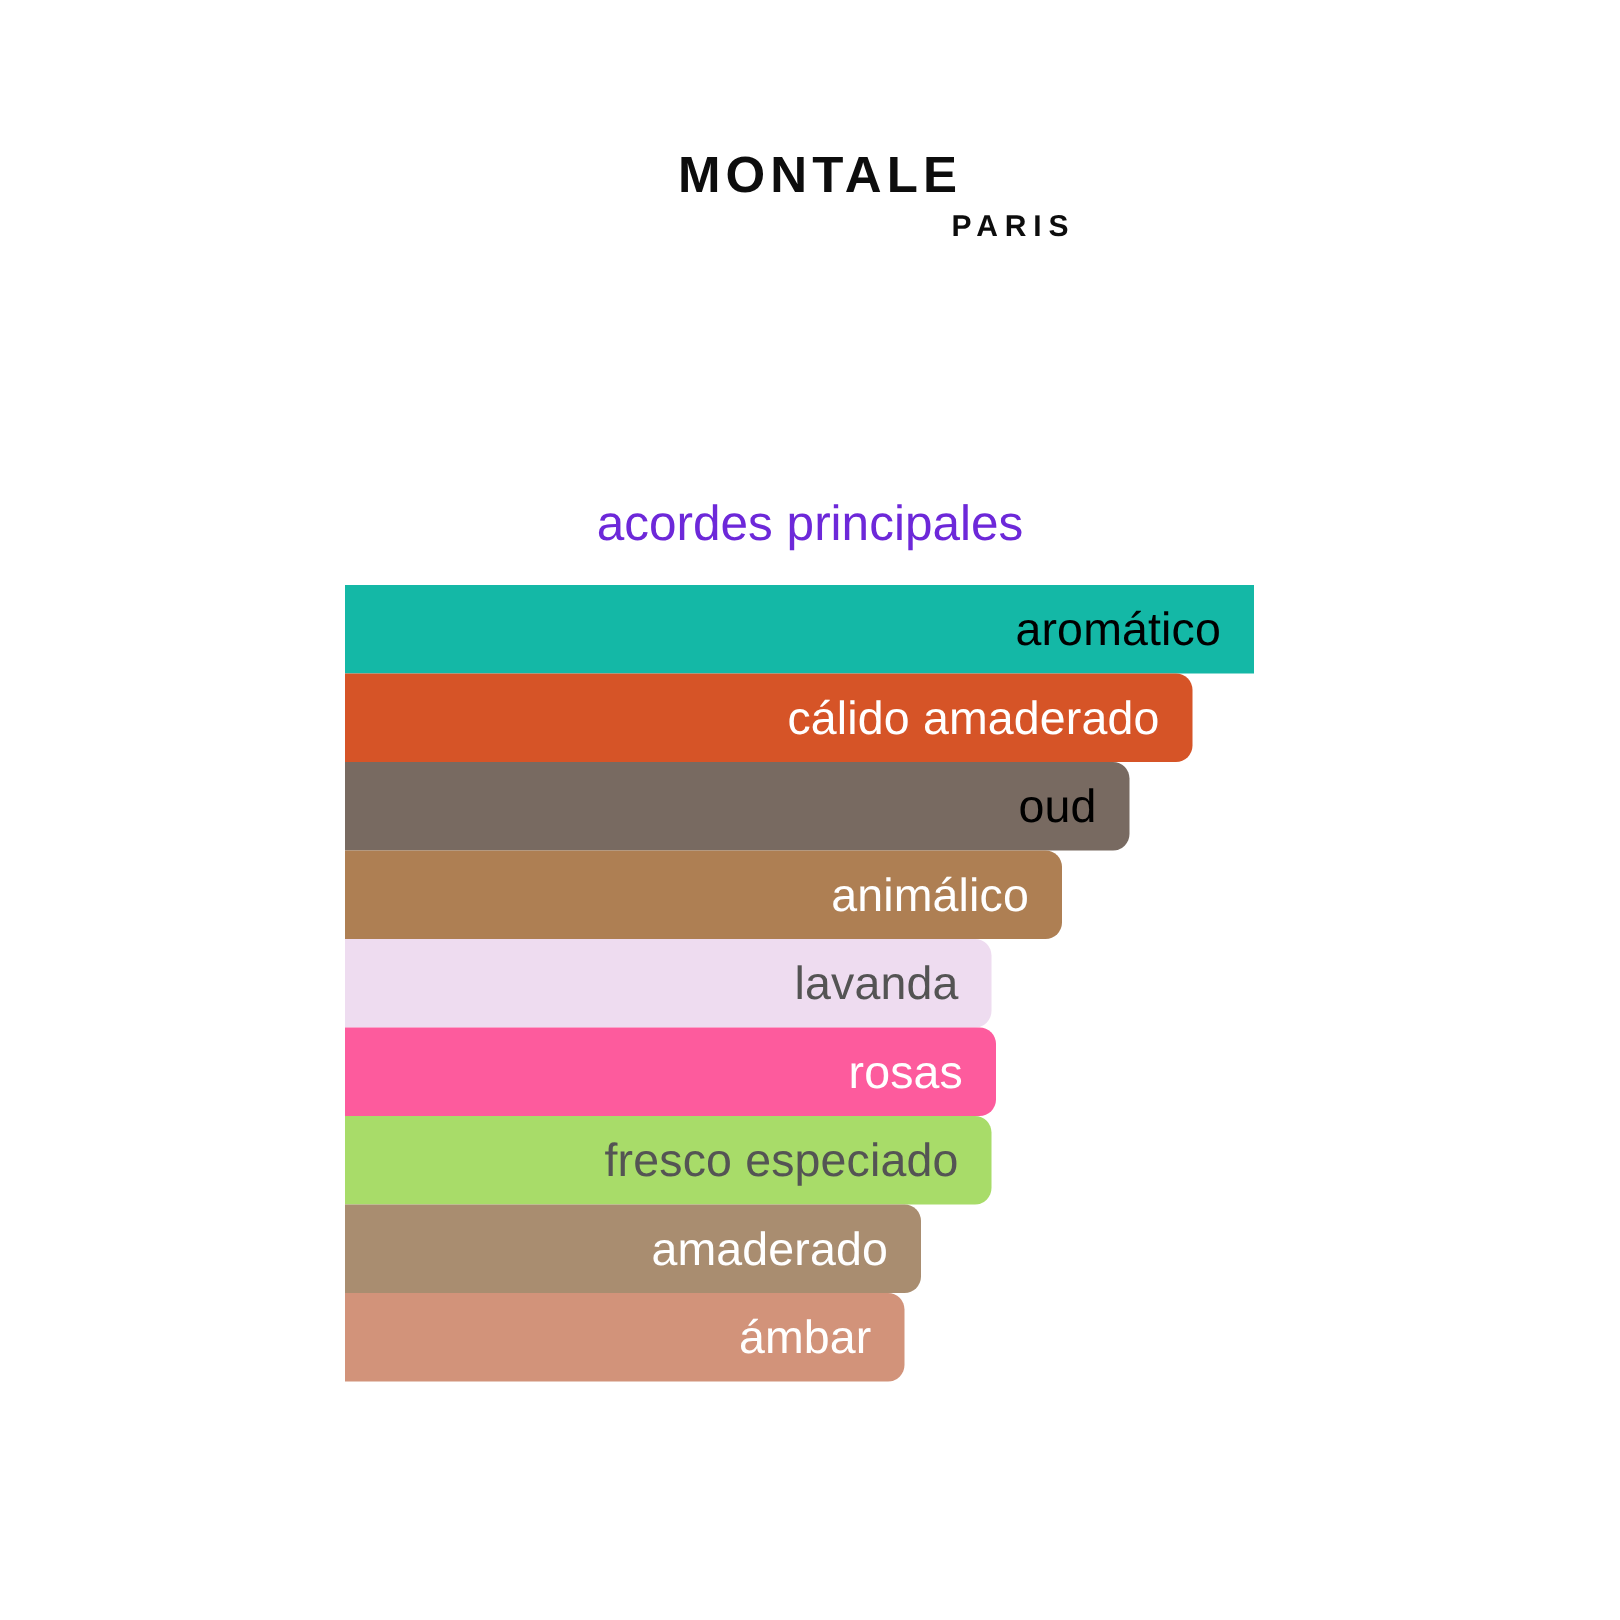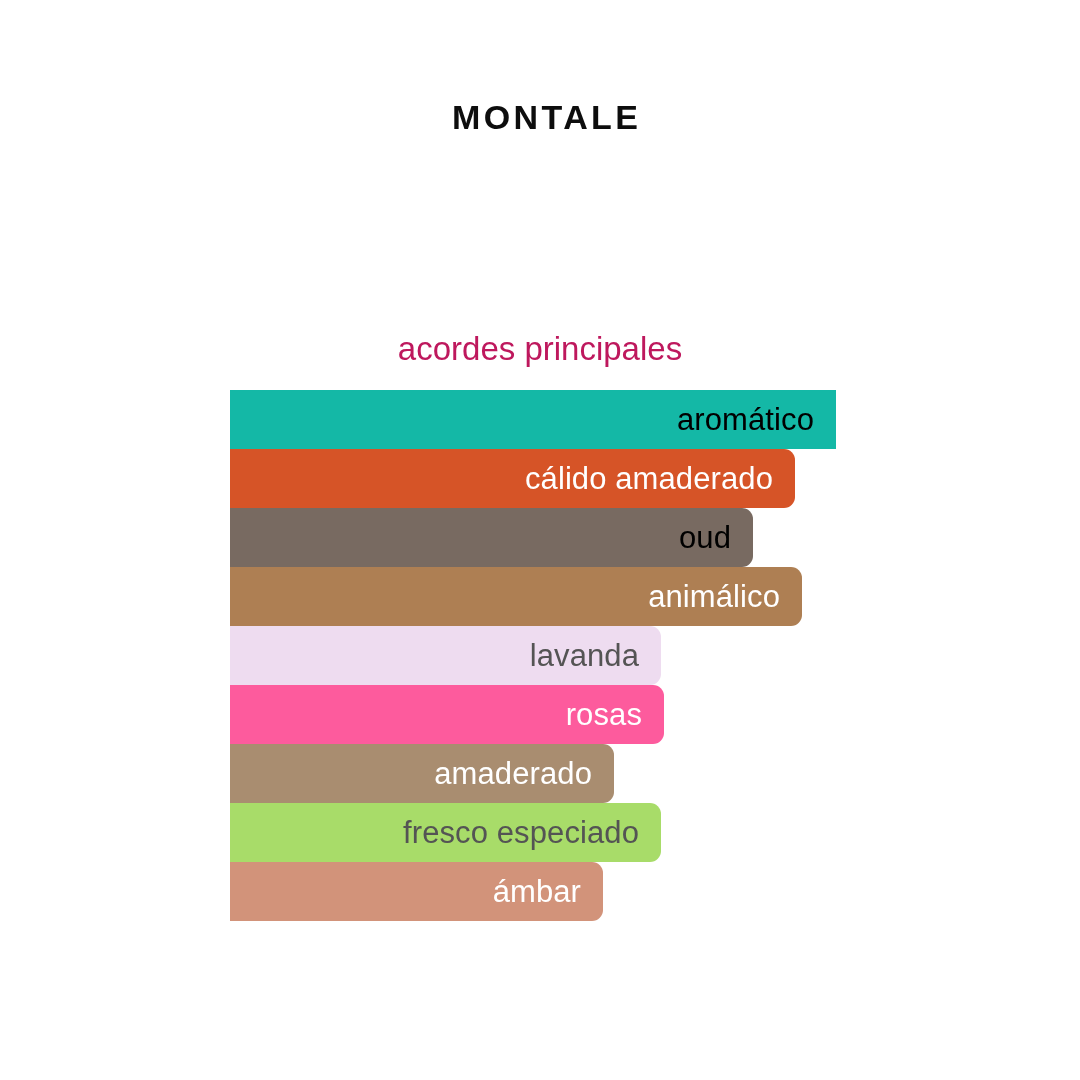--- a/index.html
+++ b/index.html
@@ -56,21 +56,21 @@
   }
 
   
   .chart-title {
     position: absolute;
     left: 0;
     top: 329px;
     width: 1080px;
     text-align: center;
     font-size: 33px;
-    color: #be185d;
+    color: #6d28d9;
     letter-spacing: 0px;
     line-height: 1.2;
   }
 
   .accords-chart {
     position: absolute;
     left: 230px;
     top: 390px;
     width: 700px;
   }
@@ -104,20 +104,21 @@
     letter-spacing: 0.1px;
   }
 </style>
 </head>
 <body>
 
 <div id="page">
 
   <div class="brand-logo">
     <div class="brand-name">MONTALE</div>
+    <div class="brand-sub">PARIS</div>
   </div>
 
   <div class="chart-title">acordes principales</div>
 
   <div class="accords-chart">
       <div class="accord-row">
         <div class="accord-bar square-end" style="width: 606px; background: #14b8a6;">
           <span class="accord-label" style="color: rgb(0, 0, 0);">aromático</span>
         </div>
       </div>
@@ -125,42 +126,42 @@
         <div class="accord-bar" style="width: 565px; background: rgb(214, 84, 39);">
           <span class="accord-label" style="color: rgb(255, 255, 255);">cálido amaderado</span>
         </div>
       </div>
       <div class="accord-row">
         <div class="accord-bar" style="width: 523px; background: rgb(120, 106, 97);">
           <span class="accord-label" style="color: #000000;">oud</span>
         </div>
       </div>
       <div class="accord-row">
-        <div class="accord-bar" style="width: 572px; background: rgb(174, 127, 83);">
+        <div class="accord-bar" style="width: 478px; background: rgb(174, 127, 83);">
           <span class="accord-label" style="color: rgb(255, 255, 255);">animálico</span>
         </div>
       </div>
       <div class="accord-row">
         <div class="accord-bar" style="width: 431px; background: rgb(238, 220, 240);">
           <span class="accord-label" style="color: rgb(84, 84, 84);">lavanda</span>
         </div>
       </div>
       <div class="accord-row">
         <div class="accord-bar" style="width: 434px; background: rgb(253, 91, 157);">
           <span class="accord-label" style="color: rgb(255, 255, 255);">rosas</span>
         </div>
       </div>
       <div class="accord-row">
-        <div class="accord-bar" style="width: 384px; background: rgb(169, 141, 112);">
-          <span class="accord-label" style="color: rgb(255, 255, 255);">amaderado</span>
+        <div class="accord-bar" style="width: 431px; background: rgb(168, 220, 105);">
+          <span class="accord-label" style="color: rgb(84, 84, 84);">fresco especiado</span>
         </div>
       </div>
       <div class="accord-row">
-        <div class="accord-bar" style="width: 431px; background: rgb(168, 220, 105);">
-          <span class="accord-label" style="color: rgb(84, 84, 84);">fresco especiado</span>
+        <div class="accord-bar" style="width: 384px; background: rgb(169, 141, 112);">
+          <span class="accord-label" style="color: rgb(255, 255, 255);">amaderado</span>
         </div>
       </div>
       <div class="accord-row">
         <div class="accord-bar" style="width: 373px; background: rgb(210, 147, 122);">
           <span class="accord-label" style="color: rgb(255, 255, 255);">ámbar</span>
         </div>
       </div>
     </div>
 
 </div>

